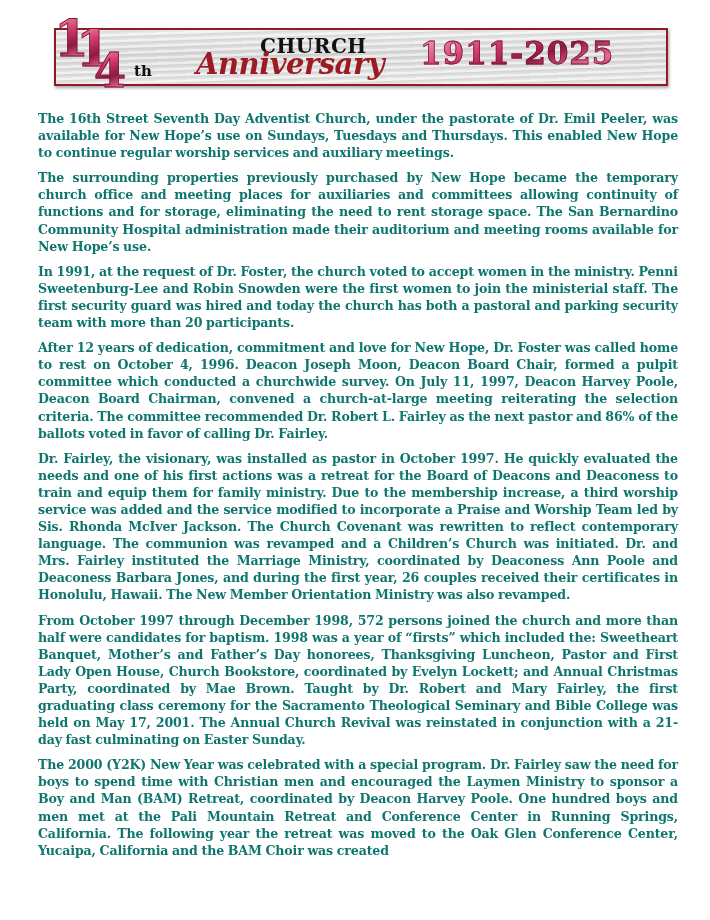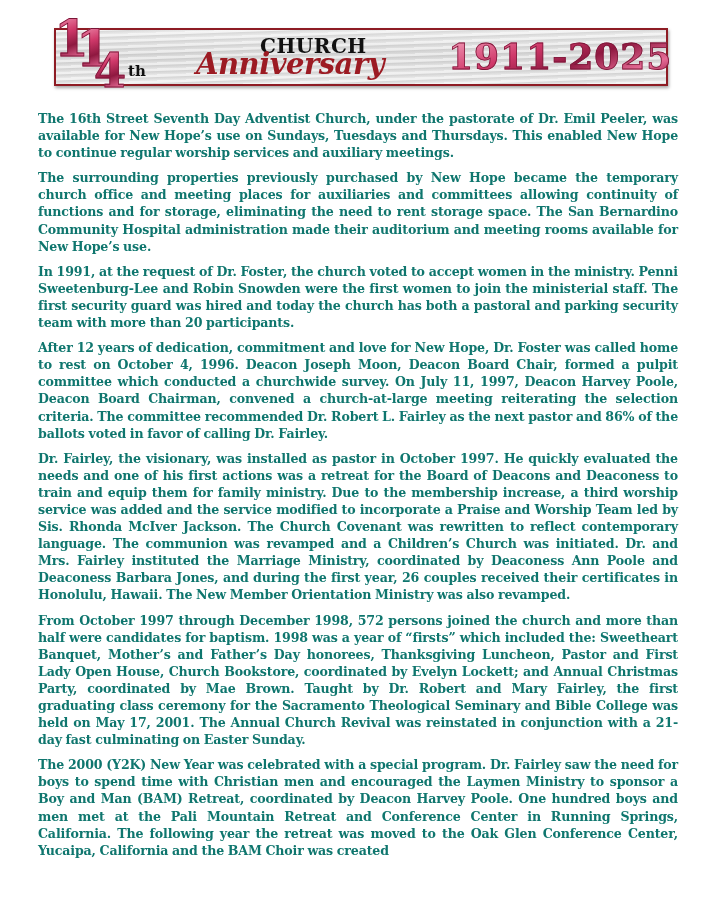--- a/index.html
+++ b/index.html
@@ -45,21 +45,21 @@
     background-clip: text;
     -webkit-text-fill-color: transparent;
     -webkit-text-stroke: 0.8px #7a1637;
     line-height: 1;
   }
   .n1a { left: 6px; top: 0px; font-size: 50px; }
   .n1b { left: 28px; top: 10px; font-size: 50px; }
   .n4 { left: 46px; top: 34px; font-size: 46px; }
   .th {
     position: absolute;
-    left: 80px;
+    left: 86px;
     top: 48px;
     font-family: "DejaVu Serif", serif;
     font-weight: bold;
     font-size: 15px;
     color: #111;
     text-align: right;
   }
   .church-word {
     position: absolute;
     left: 212px;
@@ -79,23 +79,22 @@
     font-weight: bold;
     font-size: 29px;
     color: #9c1b23;
     letter-spacing: -0.5px;
     line-height: 1;
   }
   .years {
     position: absolute;
     left: 372px;
     top: 24px;
-    font-size: 36px;
+    font-size: 31px;
     letter-spacing: 1px;
-    margin-left: 28px;
   }
   .content {
     position: absolute;
     left: 38px;
     top: 110px;
     width: 640px;
   }
   .para {
     margin: 0 0 8px 0;
     font-family: "DejaVu Serif", serif;

